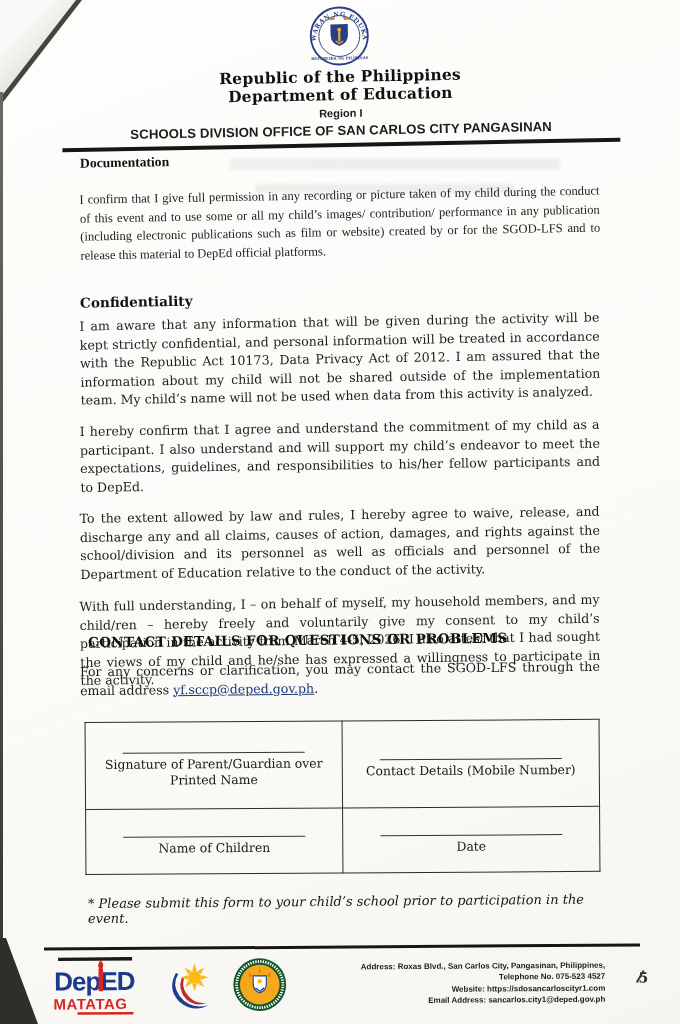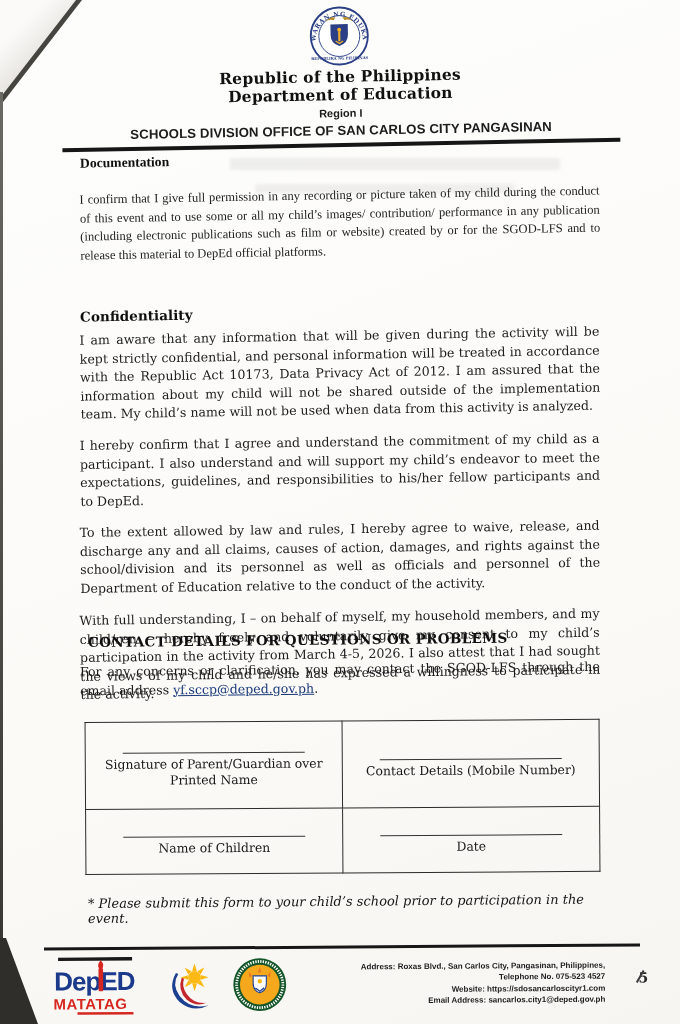--- a/index.html
+++ b/index.html
@@ -114,21 +114,21 @@
     <div class="h-region">Region I</div>
     <div class="h-office">SCHOOLS DIVISION OFFICE OF SAN CARLOS CITY PANGASINAN</div>
     <div class="hdr-rule"></div>
   </div>
 
   <div class="sec" style="top:152px;font-family:Liberation Serif, serif;">
     <h3 class="r10">Documentation</h3>
     <p class="r10 mt19">I confirm that I give full permission in any recording or picture taken of my child during the conduct of this event and to use some or all my child’s images/ contribution/ performance in any publication (including electronic publications such as film or website) created by or for the SGOD-LFS and to release this material to DepEd official platforms.</p>
   </div>
 
-  <div class="sec" style="top:305px;">
+  <div class="sec" style="top:291px;">
     <h3 class="r10">Confidentiality</h3>
     <p class="r10 mt7">I am aware that any information that will be given during the activity will be kept strictly confidential, and personal information will be treated in accordance with the Republic Act 10173, Data Privacy Act of 2012. I am assured that the information about my child will not be shared outside of the implementation team. My child’s name will not be used when data from this activity is analyzed.</p>
     <p class="r8 mt13">I hereby confirm that I agree and understand the commitment of my child as a participant. I also understand and will support my child’s endeavor to meet the expectations, guidelines, and responsibilities to his/her fellow participants and to DepEd.</p>
     <p class="r8 mt13">To the extent allowed by law and rules, I hereby agree to waive, release, and discharge any and all claims, causes of action, damages, and rights against the school/division and its personnel as well as officials and personnel of the Department of Education relative to the conduct of the activity.</p>
     <p class="r8 mt13">With full understanding, I – on behalf of myself, my household members, and my child/ren – hereby freely and voluntarily give my consent to my child’s participation in the activity from March 4-5, 2026. I also attest that I had sought the views of my child and he/she has expressed a willingness to participate in the activity.</p>
   </div>
 
   <div class="sec" style="top:632px;">
     <h3 class="r6 contact-h">CONTACT DETAILS FOR QUESTIONS OR PROBLEMS</h3>
     <p class="r6 mt13"><span>For any concerns or clarification, you may contact the SGOD-LFS through the email address </span><a class="email-link">yf.sccp@deped.gov.ph</a><span>.</span></p>

